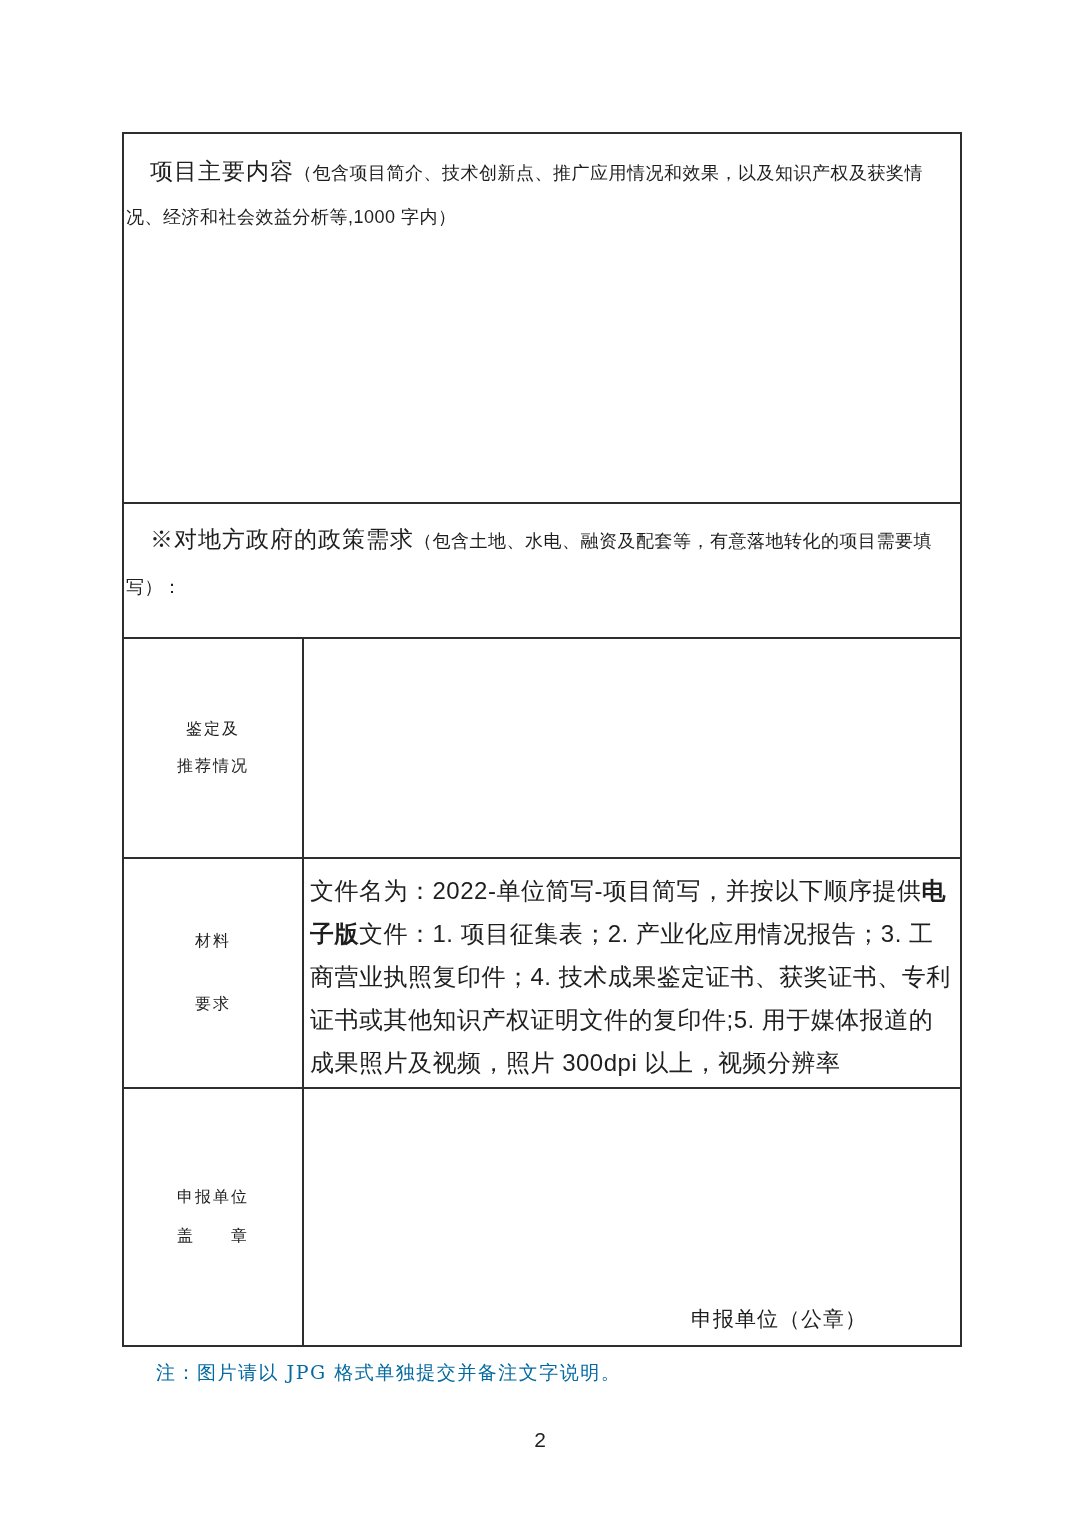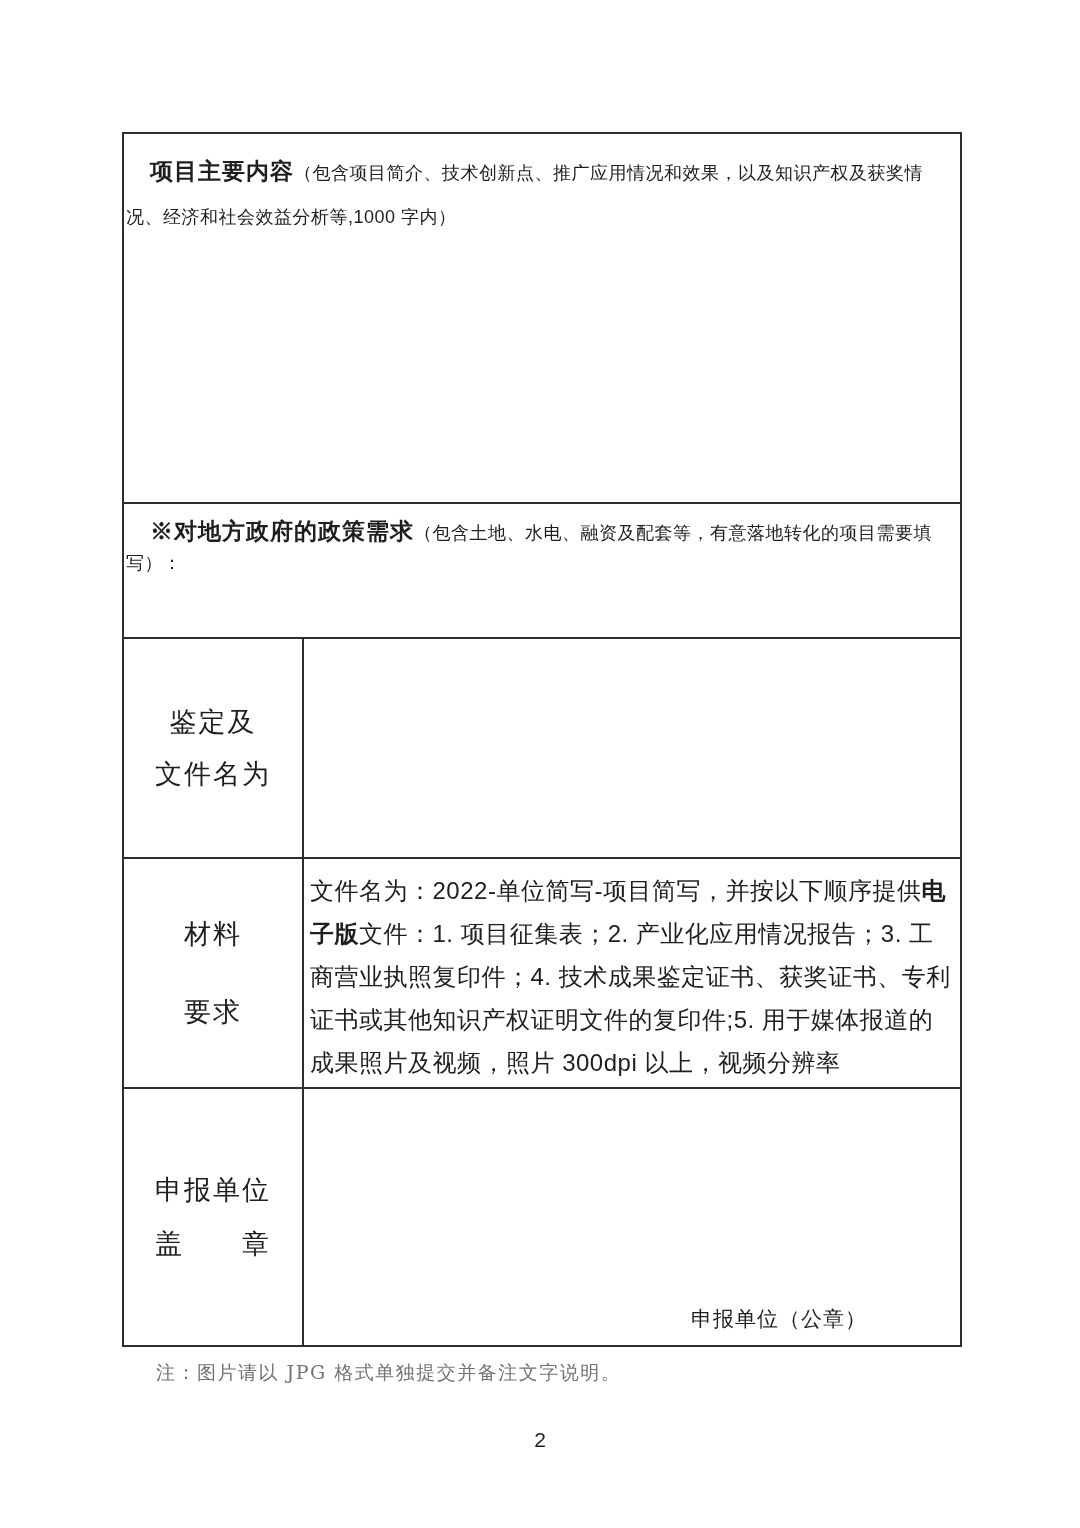--- a/index.html
+++ b/index.html
@@ -42,41 +42,41 @@
   .row-appraisal { height: 220px; display: flex; }
   .row-materials { height: 230px; display: flex; }
   .row-stamp     { height: 258px; display: flex; }
 
   .section-para {
     text-indent: 24px;
     line-height: 44px;
     font-size: 18px;
     letter-spacing: 0.5px;
   }
-  .row-policy .section-para { line-height: 30px; }
+  .row-policy .section-para { line-height: 46px; }
   .section-heading {
     font-size: 23px;
-    font-weight: 700;
+    font-weight: 400;
     letter-spacing: 1px;
   }
   .section-note {
     font-size: 18px;
     font-weight: 400;
   }
 
   .label-cell {
     width: 180px;
     box-sizing: border-box;
     border-right: 2px solid #2e2e2e;
     display: flex;
     flex-direction: column;
     justify-content: center;
     align-items: center;
     text-align: center;
-    font-size: 27px;
+    font-size: 16px;
     letter-spacing: 2px;
     flex: none;
   }
   .row-appraisal .label-cell { gap: 16px; }
   .row-materials .label-cell { gap: 42px; }
   .row-stamp     .label-cell { gap: 18px; }
 
   .content-cell {
     flex: 1;
     box-sizing: border-box;
@@ -104,21 +104,21 @@
   .date-line { margin-right: 63px; letter-spacing: 1px; }
 
   
   .footnote {
     position: absolute;
     left: 156px;
     top: 1360px;
     font-family: "DejaVu Serif", "Liberation Serif", serif;
     font-size: 19px;
     letter-spacing: 1.5px;
-    color: #737373;
+    color: #0369a1;
   }
   .page-number {
     position: absolute;
     left: 0;
     right: 0;
     top: 1428px;
     text-align: center;
     font-size: 21px;
     color: #1e1e1e;
   }
@@ -140,21 +140,21 @@
     <div class="row row-policy">
       <div class="section-para">
         <span class="section-heading">※对地方政府的政策需求</span><span class="section-note">（包含土地、水电、融资及配套等，有意落地转化的项目需要填写）：</span>
       </div>
       <div></div>
     </div>
 
     <div class="row row-appraisal">
       <div class="label-cell">
         <span>鉴定及</span>
-        <span>文件名为</span>
+        <span>推荐情况</span>
       </div>
       <div class="content-cell"></div>
     </div>
 
     <div class="row row-materials">
       <div class="label-cell">
         <span>材料</span>
         <span>要求</span>
       </div>
       <div class="content-cell">

